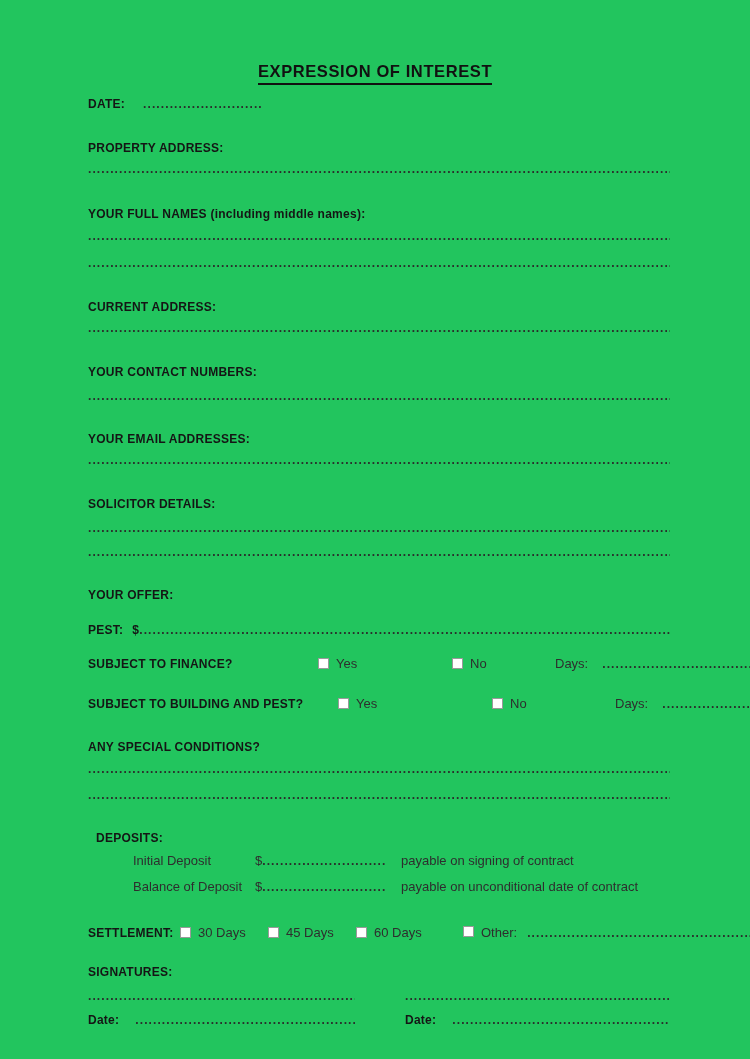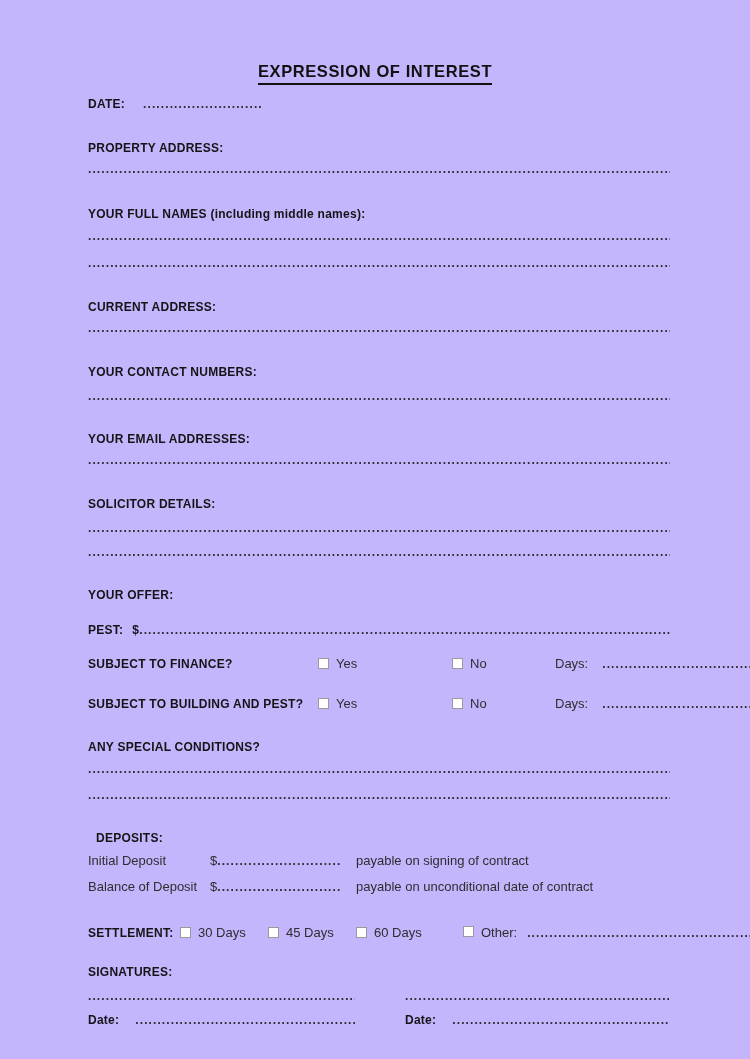--- a/index.html
+++ b/index.html
@@ -1,20 +1,20 @@
 <!DOCTYPE html>
 <html><head>
 <meta charset="utf-8">
 <style>
   html, body { margin: 0; padding: 0; background: #e9e9e9; }
   #page {
     position: relative;
     width: 750px;
     height: 1059px;
-    background: #c4b5fd;
+    background: #22c55e;
     font-family: "Liberation Sans", sans-serif;
     color: #1c1c1c;
     overflow: hidden;
   }
   .row {
     position: absolute;
     left: 88px;
     right: 80px;
     white-space: nowrap;
   }
@@ -62,21 +62,21 @@
     border: 1px solid #9a9a9a;
     background: #fff;
     margin-right: 7px;
     vertical-align: -1px;
   }
   .flex { display: flex; align-items: baseline; }
   .col-label { width: 230px; flex: 0 0 auto; }
   .col-yes   { width: 134px; flex: 0 0 auto; }
   .col-no    { width: 103px;  flex: 0 0 auto; }
   .col-days  { flex: 1 1 auto; }
-  .dep-name  { width: 122px; flex: 0 0 auto; }
+  .dep-name  { width: 122px; flex: 0 0 auto; margin-left: 45px; }
   .dep-amt   { width: 132px; flex: 0 0 auto; display: flex; align-items: baseline; }
   .dep-amt .leader { flex: 1 1 auto; }
   .dep-note  { margin-left: 14px; }
   .set-label { width: 92px; flex: 0 0 auto; }
   .set-opt1  { width: 88px; flex: 0 0 auto; }
   .set-opt2  { width: 88px; flex: 0 0 auto; }
   .set-opt3  { width: 107px; flex: 0 0 auto; }
   .set-other { flex: 1 1 auto; display: flex; align-items: baseline; }
   .set-other .leader { flex: 1 1 auto; margin-left: 10px; }
   .sig-cols { display: flex; justify-content: space-between; }
@@ -160,21 +160,21 @@
   <div class="row flex" style="top:656px;">
     <span class="label col-label">SUBJECT TO FINANCE?</span>
     <span class="reg col-yes"><span class="cb"></span><span>Yes</span></span>
     <span class="reg col-no"><span class="cb"></span><span>No</span></span>
     <span class="reg col-days flex">
         <span>Days:</span>
         <span class="leader" style="flex:1 1 auto; margin-left:14px;">.........................................................................................................................................................................................</span>
       </span>
   </div>
 
-  <div class="row flex" style="top:696px;">
+  <div class="row flex" style="top:696px;gap:20px;">
     <span class="label col-label">SUBJECT TO BUILDING AND PEST?</span>
     <span class="reg col-yes"><span class="cb"></span><span>Yes</span></span>
     <span class="reg col-no"><span class="cb"></span><span>No</span></span>
     <span class="reg col-days flex">
         <span>Days:</span>
         <span class="leader" style="flex:1 1 auto; margin-left:14px;">.........................................................................................................................................................................................</span>
       </span>
   </div>
 
   <div class="row" style="top:737px;">

